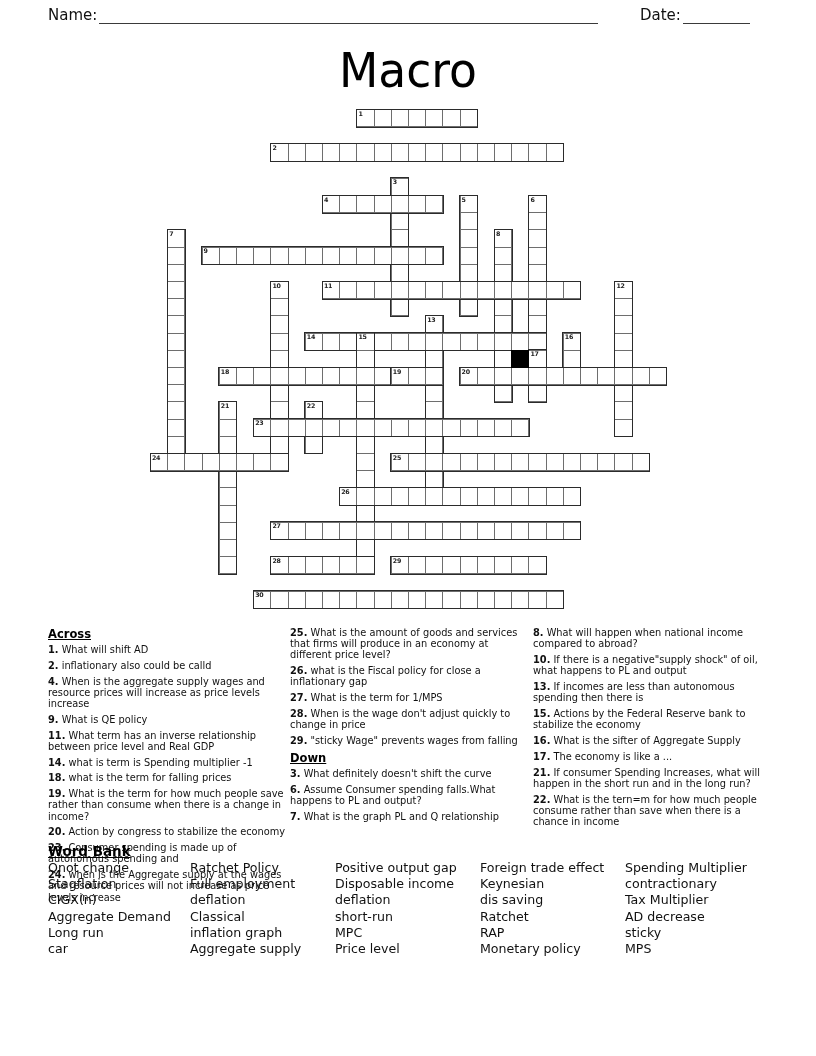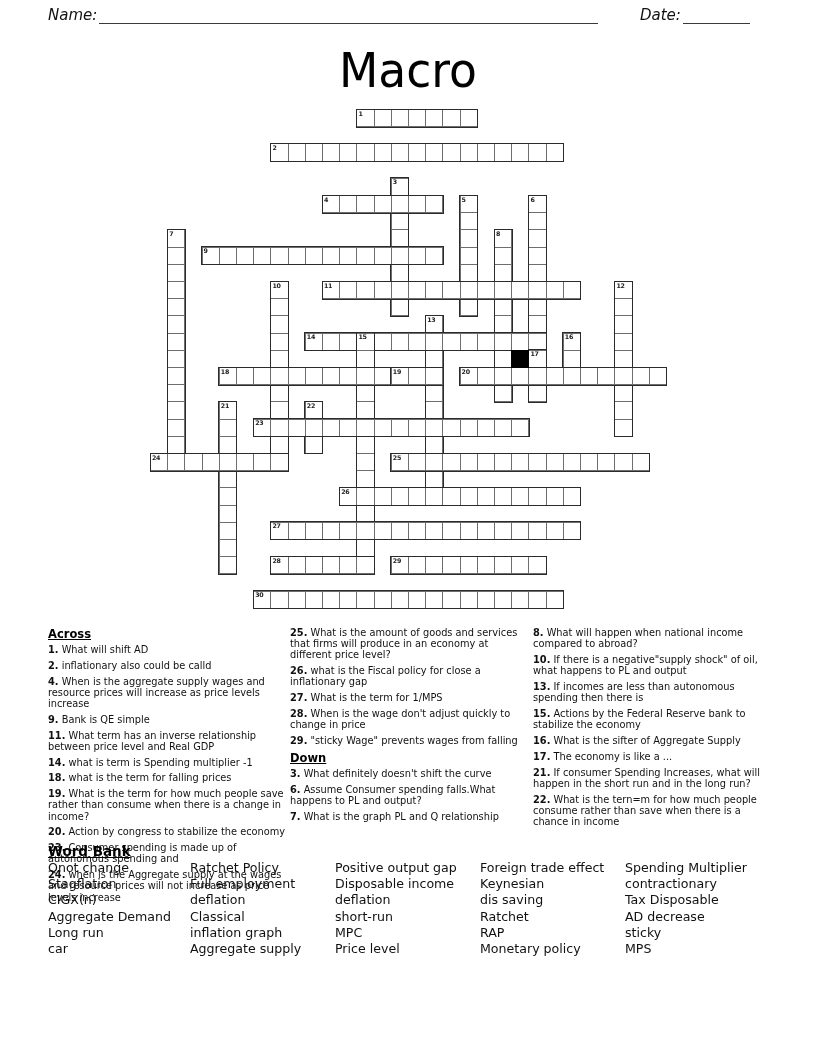--- a/index.html
+++ b/index.html
@@ -2,21 +2,21 @@
 <html><head>
 <meta charset="utf-8">
 <style>
   html,body{margin:0;padding:0;}
   body{
     width:816px;height:1056px;position:relative;background:#ffffff;
     font-family:"DejaVu Sans","Liberation Sans",sans-serif;color:#1a1a1a;
     overflow:hidden;
   }
   
-  .hdr-label{position:absolute;font-size:15px;color:#111;font-style:italic;}
+  .hdr-label{position:absolute;font-size:15px;color:#111;}
   .fill-line{position:absolute;border-bottom:1.4px solid #3a3a3a;height:16px;}
   
   .title{
     position:absolute;top:42px;left:0;width:100%;text-align:center;
     font-size:48px;font-weight:400;letter-spacing:0px;color:#000;
     transform:scaleX(.95);
   }
   
   #grid{position:absolute;top:0;left:0;width:816px;height:620px;}
   .cell{
@@ -437,21 +437,21 @@
     <div class="word-outline" style="left: 252.8px; top: 590.2px; width: 311.4px; height: 19px;"></div>
     <div class="cell black" style="left: 511.2px; top: 349.8px;"></div>
   </div>
 
 <div class="clue-col" style="left:48px;width:238px;">
   <div class="clue-head">Across</div>
   <div>
       <div class="clue"><b>1.</b><span> What will shift AD</span></div>
       <div class="clue"><b>2.</b><span> inflationary also could be calld</span></div>
       <div class="clue"><b>4.</b><span> When is the aggregate supply wages and resource prices will increase as price levels increase</span></div>
-      <div class="clue"><b>9.</b><span> Bank is QE simple</span></div>
+      <div class="clue"><b>9.</b><span> What is QE policy</span></div>
       <div class="clue"><b>11.</b><span> What term has an inverse relationship between price level and Real GDP</span></div>
       <div class="clue"><b>14.</b><span> what is term is Spending multiplier -1</span></div>
       <div class="clue"><b>18.</b><span> what is the term for falling prices</span></div>
       <div class="clue"><b>19.</b><span> What is the term for how much people save rather than consume when there is a change in income?</span></div>
       <div class="clue"><b>20.</b><span> Action by congress to stabilize the economy</span></div>
       <div class="clue"><b>23.</b><span> Consumer spending is made up of autonomous spending and</span></div>
       <div class="clue"><b>24.</b><span> when is the Aggregate supply at the wages and resource prices will not increase as price levels increase</span></div>
     </div>
 </div>
 
@@ -513,17 +513,17 @@
     <div class="wb-item">Foreign trade effect</div>
     <div class="wb-item">Keynesian</div>
     <div class="wb-item">dis saving</div>
     <div class="wb-item">Ratchet</div>
     <div class="wb-item">RAP</div>
     <div class="wb-item">Monetary policy</div>
   </div>
 <div class="wb-col" style="left:625px;">
     <div class="wb-item">Spending Multiplier</div>
     <div class="wb-item">contractionary</div>
-    <div class="wb-item">Tax Disposable</div>
+    <div class="wb-item">Tax Multiplier</div>
     <div class="wb-item">AD decrease</div>
     <div class="wb-item">sticky</div>
     <div class="wb-item">MPS</div>
   </div>
 
 </body></html>

